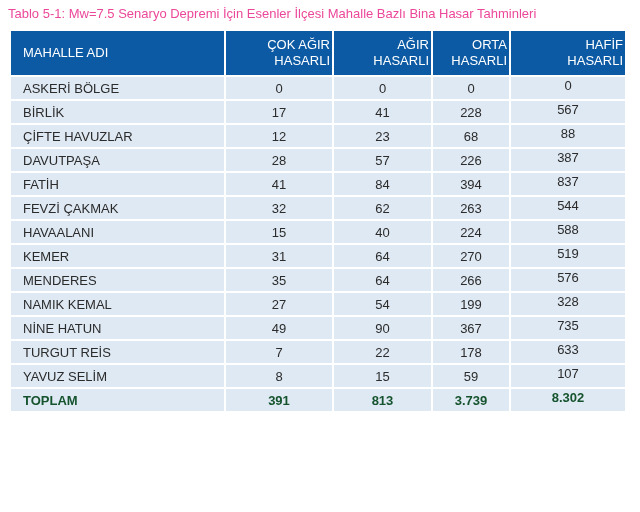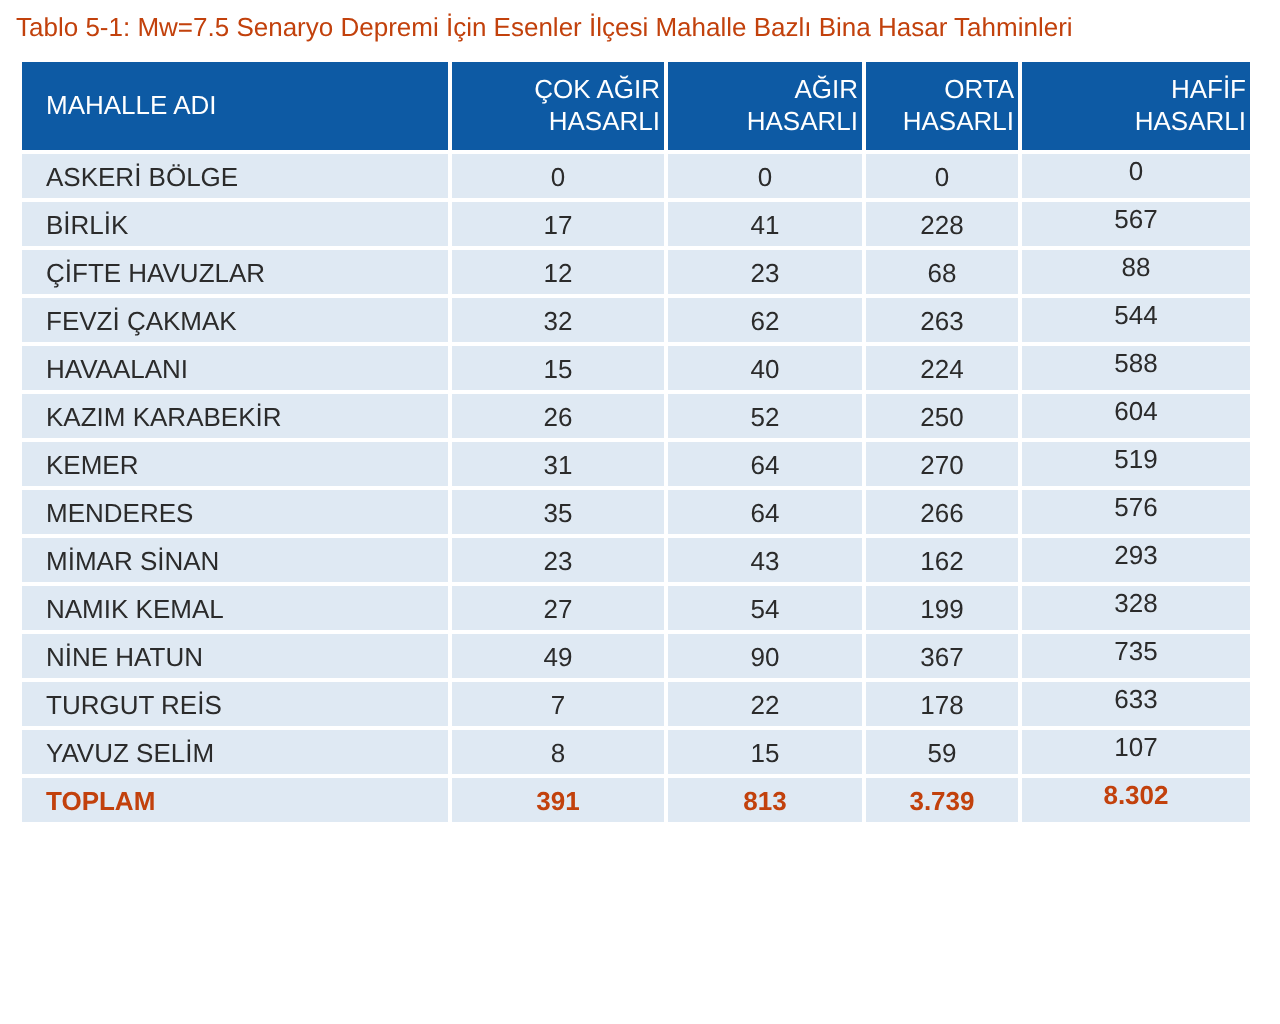--- a/index.html
+++ b/index.html
@@ -4,21 +4,21 @@
 <style>
   html,body{margin:0;padding:0;}
   body{
     width:640px;height:512px;position:relative;overflow:hidden;
     background:#ffffff;
     font-family:"Liberation Sans","DejaVu Sans",sans-serif;
     -webkit-font-smoothing:antialiased;
   }
   .caption{
     position:absolute;left:8px;top:6px;width:628px;
-    font-size:13px;line-height:16px;color:#c2410c;
+    font-size:13px;line-height:16px;color:#ec4899;
     white-space:nowrap;
   }
   table.damage{
     position:absolute;left:9px;top:29px;
     border-collapse:separate;border-spacing:2px;
     table-layout:fixed;
   }
   th{
     background:#0d5aa4;color:#ffffff;
     font-weight:normal;font-size:13px;line-height:16px;
@@ -27,21 +27,21 @@
   }
   th.left{text-align:left;padding-left:12px;}
   td{
     background:#dfe9f3;
     font-size:13px;color:#2b2b2b;
     height:21px;vertical-align:middle;text-align:center;
     padding:0 2px;
   }
   td.name-cell{text-align:left;padding-left:12px;}
   td.hafif{vertical-align:top;padding-top:1px;}
-  tr.total-row td{font-weight:bold;color:#c2410c;}
+  tr.total-row td{font-weight:bold;color:#14532d;}
 </style>
 </head>
 <body>
 
 <div class="caption">Tablo 5-1: Mw=7.5 Senaryo Depremi İçin Esenler İlçesi Mahalle Bazlı Bina Hasar Tahminleri</div>
 
 <table class="damage">
   <colgroup>
     <col style="width:213px">
     <col style="width:106px">
@@ -74,60 +74,60 @@
         <td class="hafif">567</td>
       </tr>
       <tr>
         <td class="name-cell">ÇİFTE HAVUZLAR</td>
         <td>12</td>
         <td>23</td>
         <td>68</td>
         <td class="hafif">88</td>
       </tr>
       <tr>
+        <td class="name-cell">DAVUTPAŞA</td>
+        <td>28</td>
+        <td>57</td>
+        <td>226</td>
+        <td class="hafif">387</td>
+      </tr>
+      <tr>
+        <td class="name-cell">FATİH</td>
+        <td>41</td>
+        <td>84</td>
+        <td>394</td>
+        <td class="hafif">837</td>
+      </tr>
+      <tr>
         <td class="name-cell">FEVZİ ÇAKMAK</td>
         <td>32</td>
         <td>62</td>
         <td>263</td>
         <td class="hafif">544</td>
       </tr>
       <tr>
         <td class="name-cell">HAVAALANI</td>
         <td>15</td>
         <td>40</td>
         <td>224</td>
         <td class="hafif">588</td>
       </tr>
       <tr>
-        <td class="name-cell">KAZIM KARABEKİR</td>
-        <td>26</td>
-        <td>52</td>
-        <td>250</td>
-        <td class="hafif">604</td>
-      </tr>
-      <tr>
         <td class="name-cell">KEMER</td>
         <td>31</td>
         <td>64</td>
         <td>270</td>
         <td class="hafif">519</td>
       </tr>
       <tr>
         <td class="name-cell">MENDERES</td>
         <td>35</td>
         <td>64</td>
         <td>266</td>
         <td class="hafif">576</td>
-      </tr>
-      <tr>
-        <td class="name-cell">MİMAR SİNAN</td>
-        <td>23</td>
-        <td>43</td>
-        <td>162</td>
-        <td class="hafif">293</td>
       </tr>
       <tr>
         <td class="name-cell">NAMIK KEMAL</td>
         <td>27</td>
         <td>54</td>
         <td>199</td>
         <td class="hafif">328</td>
       </tr>
       <tr>
         <td class="name-cell">NİNE HATUN</td>

